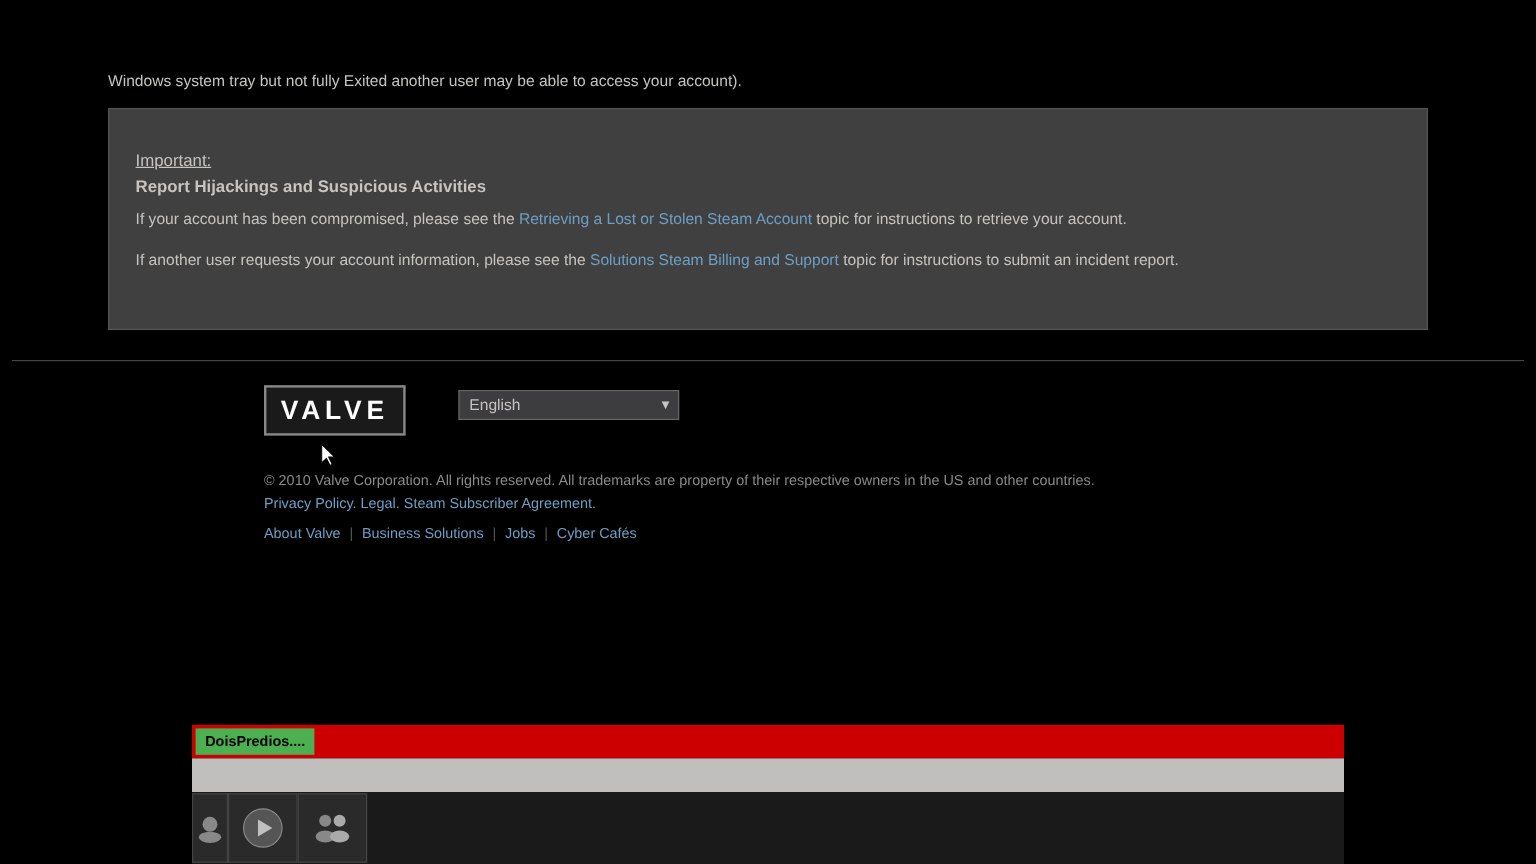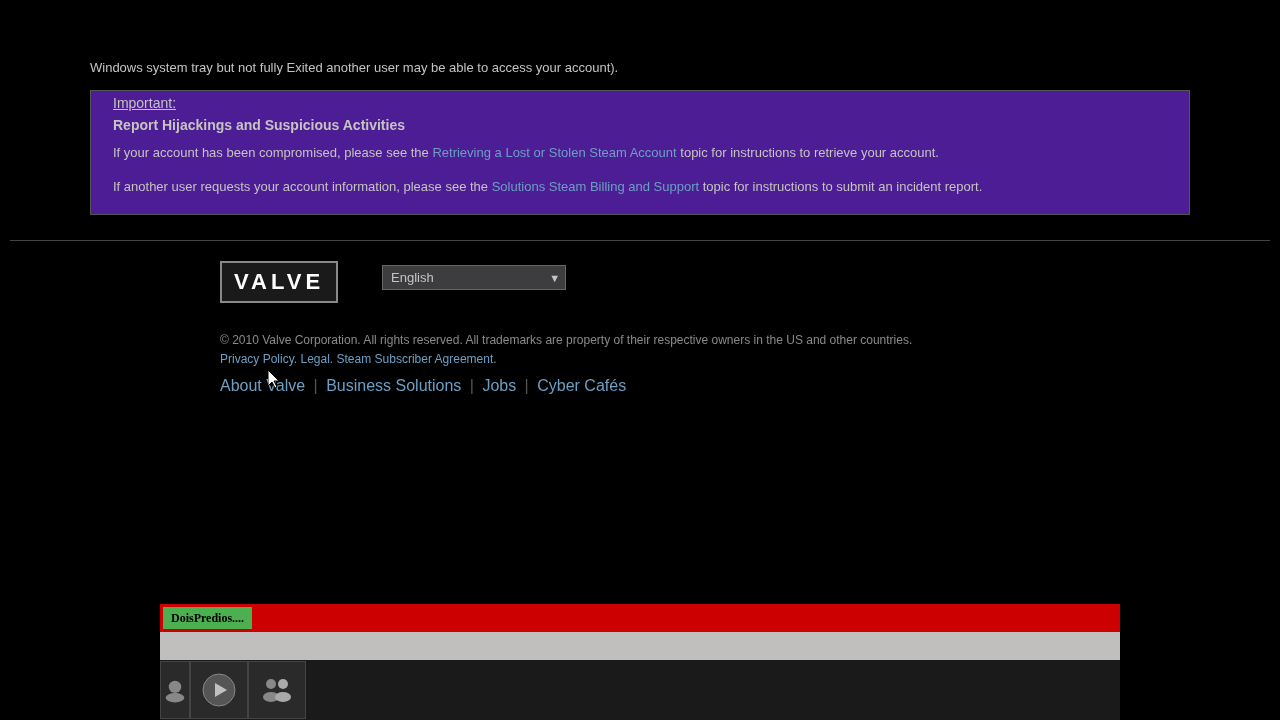--- a/index.html
+++ b/index.html
@@ -22,23 +22,23 @@
     }
 
     .warning-text {
       color: #c6c3c0;
       font-size: 13px;
       margin-bottom: 15px;
       padding-left: 10px;
     }
 
     .important-box {
-      background-color: #4c1d95;
+      background-color: #404040;
       border: 1px solid #555;
-      padding: 4px 22px;
+      padding: 34px 22px;
       margin: 0 10px 20px 10px;
     }
 
     .important-label {
       color: #c6c3c0;
       font-size: 14px;
       font-weight: normal;
       margin-bottom: 6px;
     }
 
@@ -134,21 +134,21 @@
       margin-bottom: 8px;
       max-width: 730px;
     }
 
     .footer-copyright a {
       color: #6d9fc4;
       text-decoration: none;
     }
 
     .footer-links {
-      font-size: 16px;
+      font-size: 12px;
       color: #8a8a8a;
       margin-bottom: 0;
     }
 
     .footer-links a {
       color: #6d9fc4;
       text-decoration: none;
     }
 
     .footer-links span {
@@ -171,21 +171,20 @@
       background-color: #4caf50;
       color: #000;
       font-size: 12px;
       font-weight: bold;
       padding: 2px 8px;
       height: 22px;
       display: flex;
       align-items: center;
       margin: 3px;
       white-space: nowrap;
-      font-family: Liberation Serif, serif;
     }
 
     .taskbar-bottom {
       position: absolute;
       bottom: 60px;
       left: 160px;
       right: 160px;
       height: 28px;
       background-color: #c0bfbe;
     }

